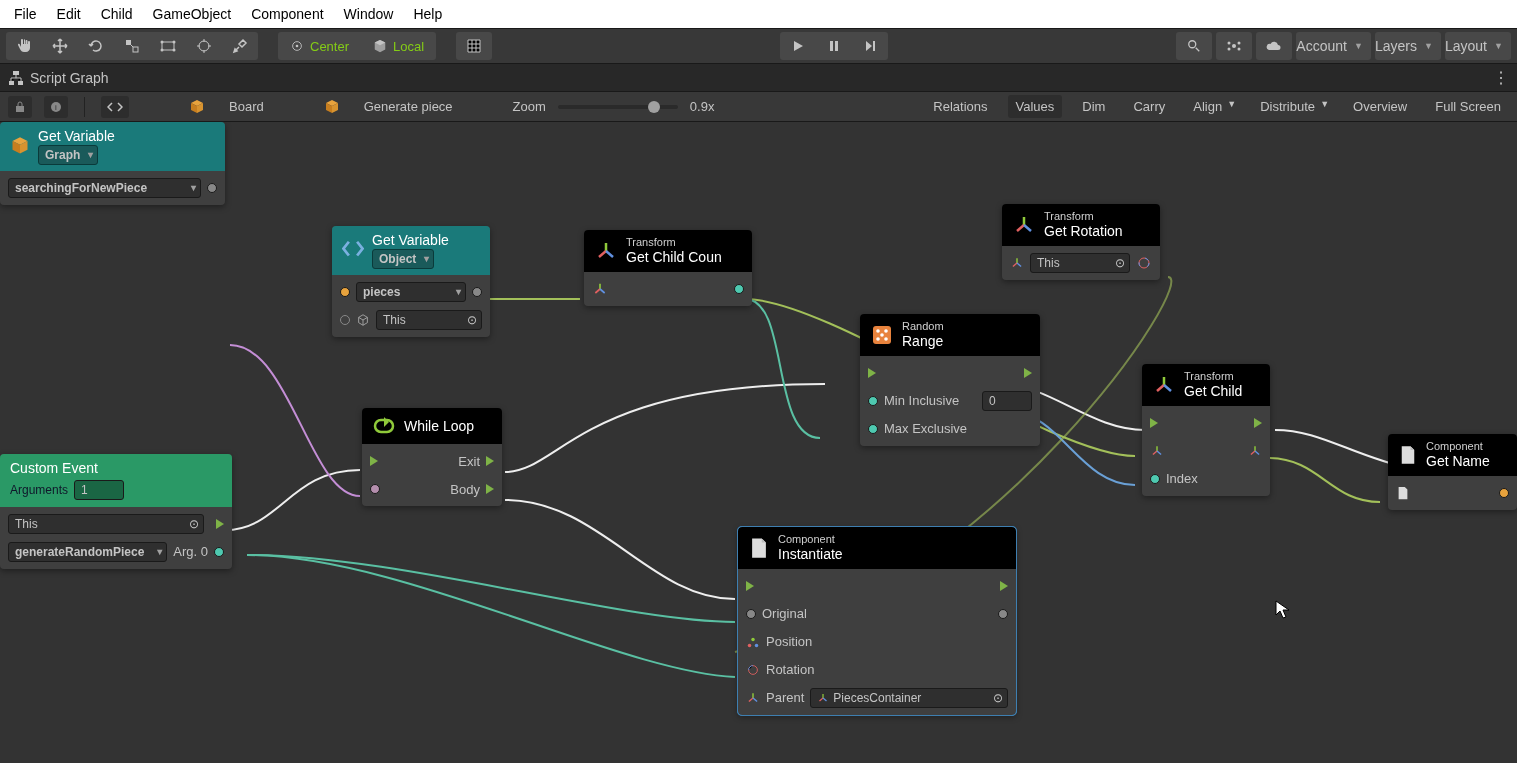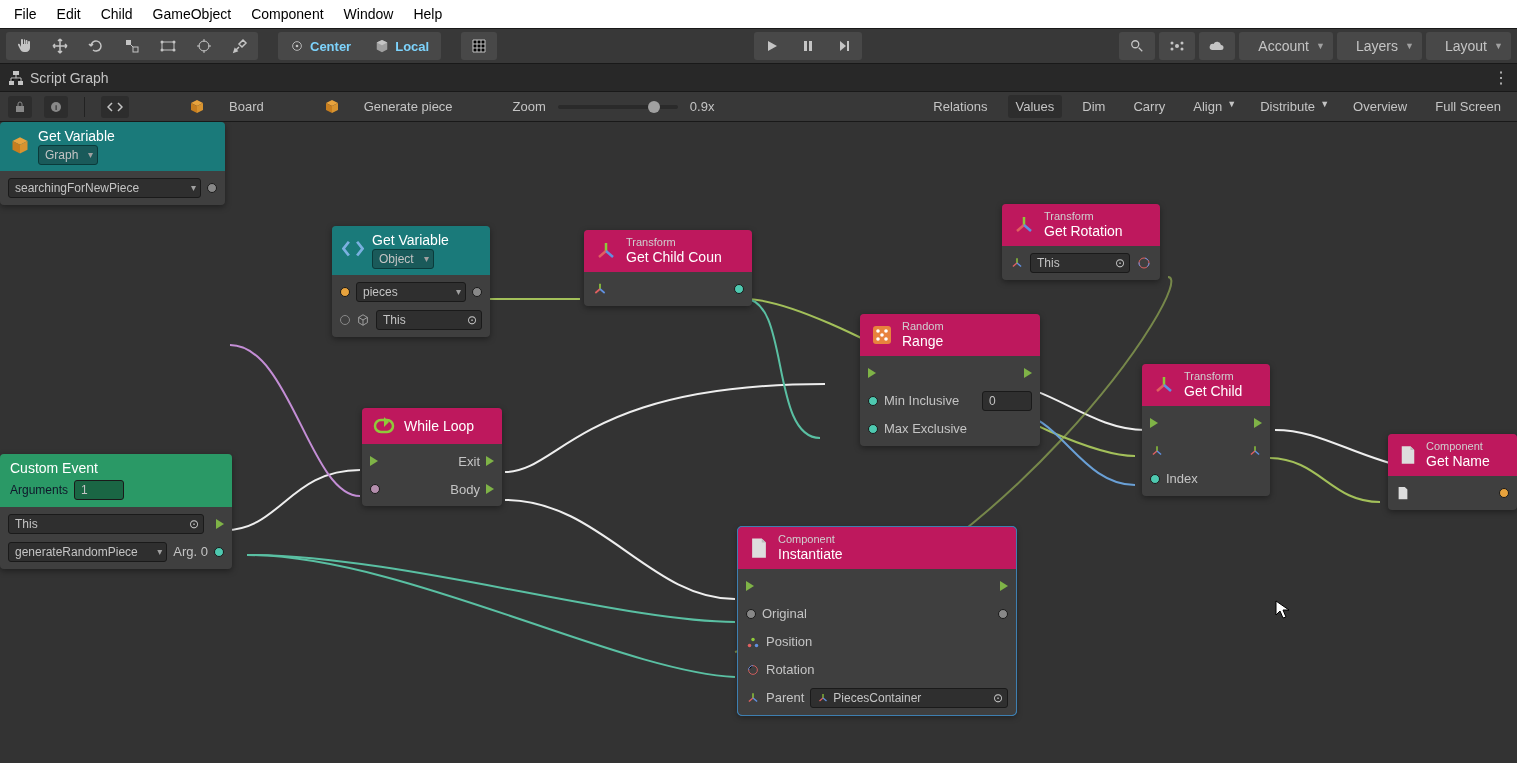--- a/index.html
+++ b/index.html
@@ -5,27 +5,27 @@
 * { margin:0; padding:0; box-sizing:border-box; font-family:-apple-system,BlinkMacSystemFont,"Segoe UI",Arial,sans-serif; }
 body { width:1517px; height:763px; background:#383838; color:#c4c4c4; overflow:hidden; position:relative; }
 
 
 .menubar { height:28px; background:#fff; color:#000; display:flex; align-items:center; padding:0 4px; font-size:14px; }
 .menubar .item { padding:4px 10px; cursor:pointer; }
 
 
 .toolbar { height:36px; background:#383838; border-top:1px solid #191919; border-bottom:1px solid #191919; display:flex; align-items:center; padding:0 6px; gap:4px; }
 .tool-group { display:flex; gap:0; }
-.tool-btn { width:36px; height:28px; background:#484848; border:none; display:flex; align-items:center; justify-content:center; color:#7dd3fc; cursor:pointer; font-size:13px;font-weight:bold; }
+.tool-btn { width:36px; height:28px; background:#484848; border:none; display:flex; align-items:center; justify-content:center; color:#84cc16; cursor:pointer; font-size:13px; }
 .tool-btn:first-child { border-radius:3px 0 0 3px; }
 .tool-btn:last-child { border-radius:0 3px 3px 0; }
 .tool-btn.solo { border-radius:3px; }
 .tool-btn.wide { width:auto; padding:0 12px; display:flex; gap:6px; align-items:center; }
 .toolbar .spacer { flex:1; }
-.dropdown-btn { height:28px; background:#484848; border:none; border-radius:3px; padding:0 24px 0 19px; color:#c4c4c4; cursor:pointer; position:relative; font-size:14px; display:flex; align-items:center; }
+.dropdown-btn { height:28px; background:#484848; border:none; border-radius:3px; padding:0 24px 0 0; color:#c4c4c4; cursor:pointer; position:relative; font-size:14px; display:flex; align-items:center; }
 .dropdown-btn::after { content:"▼"; position:absolute; right:8px; font-size:9px; color:#a0a0a0; }
 
 
 .tabbar { height:28px; background:#282828; display:flex; align-items:center; padding:0 8px; gap:8px; border-bottom:1px solid #191919; }
 .tabbar .title { font-size:14px; color:#c4c4c4; display:flex; align-items:center; gap:6px; }
 .tabbar .dots { margin-left:auto; font-size:16px; cursor:pointer; }
 
 
 .graphbar { height:30px; background:#383838; display:flex; align-items:center; padding:0 8px; gap:12px; font-size:13px; border-bottom:1px solid #191919; }
 .graphbar .crumb { display:flex; align-items:center; gap:24px; cursor:pointer; }
@@ -35,29 +35,29 @@
 .zoom-slider { width:120px; height:4px; background:#2a2a2a; border-radius:2px; position:relative; }
 .zoom-slider .handle { width:12px; height:12px; background:#a0a0a0; border-radius:50%; position:absolute; top:-4px; left:90px; }
 
 
 .canvas { position:absolute; left:0; top:122px; right:0; bottom:0; background:#333; overflow:hidden; }
 .edges { position:absolute; left:0; top:0; width:100%; height:100%; pointer-events:none; }
 
 
 .node { position:absolute; background:#3f3f3f; border-radius:4px; box-shadow:0 2px 6px rgba(0,0,0,.4); overflow:hidden; font-size:13px; }
 .node.selected { outline:1px solid #3e7fb1; box-shadow:0 0 0 1px #3e7fb1, 0 2px 6px rgba(0,0,0,.4); }
-.node-hdr { padding:6px 10px; display:flex; align-items:center; gap:8px; background:#be185d; }
+.node-hdr { padding:6px 10px; display:flex; align-items:center; gap:8px; background:#000000; }
 .node-hdr.teal { background:#1a7a7a;text-align:center; }
 .node-hdr .titles { display:flex; flex-direction:column; line-height:1.2; }
 .node-hdr .cat { font-size:11px; color:#d0d0d0; }
 .node-hdr .name { font-size:14px; color:#fff; }
 .node-body { padding:6px 8px; display:flex; flex-direction:column; gap:6px; }
 .row { display:flex; align-items:center; gap:6px; min-height:22px; }
 .field { background:#2f2f2f; border:1px solid #1a1a1a; border-radius:3px; padding:2px 6px; font-size:12px; color:#c4c4c4; min-width:50px; height:20px; display:flex; align-items:center; }
-.field.dd { padding-right:16px; position:relative; }
+.field.dd { padding-right:16px; position:relative;font-weight:bold; }
 .field.dd::after { content:"▾"; position:absolute; right:4px; font-size:10px; color:#a0a0a0; }
 .lbl { font-size:13px; color:#c4c4c4; }
 
 
 .port { width:10px; height:10px; border-radius:50%; border:1px solid #1a1a1a; display:inline-block; }
 .p-flow { width:0; height:0; border-left:8px solid #7fb347; border-top:5px solid transparent; border-bottom:5px solid transparent; border-radius:0; background:none; border-right:none; }
 .p-dot { background:#888; }
 .p-orange { background:#e8a33d; }
 .p-cyan { background:#4ec9b0; }
 .p-purple { background:#b48ead; }

